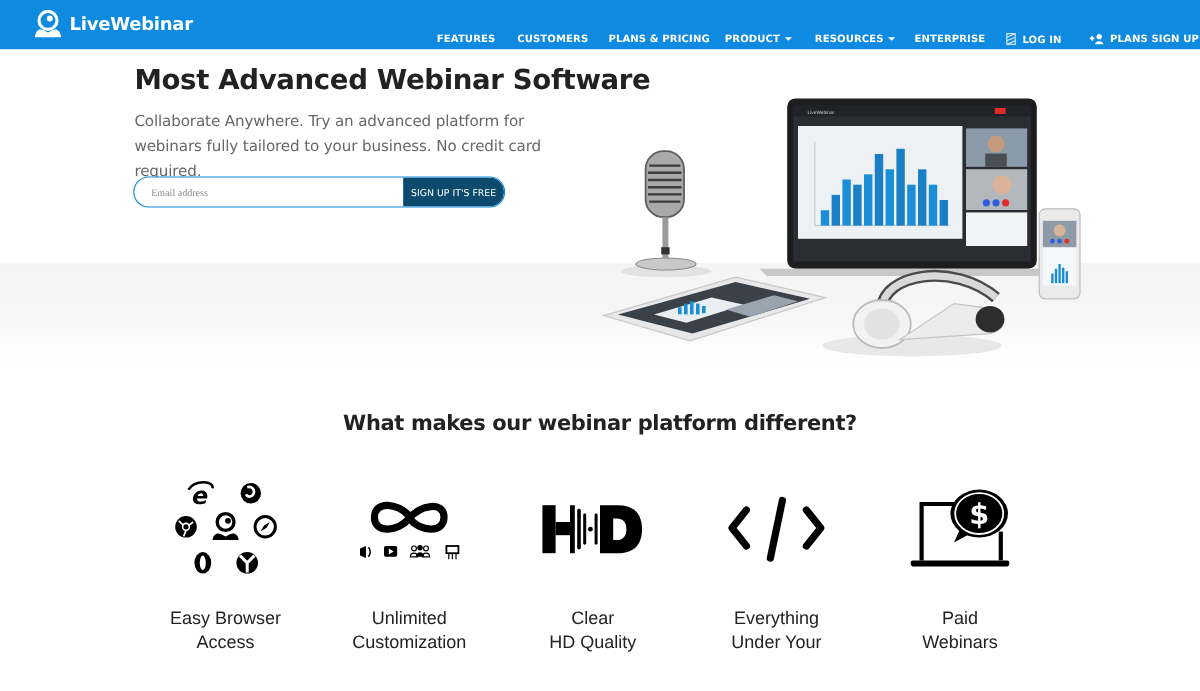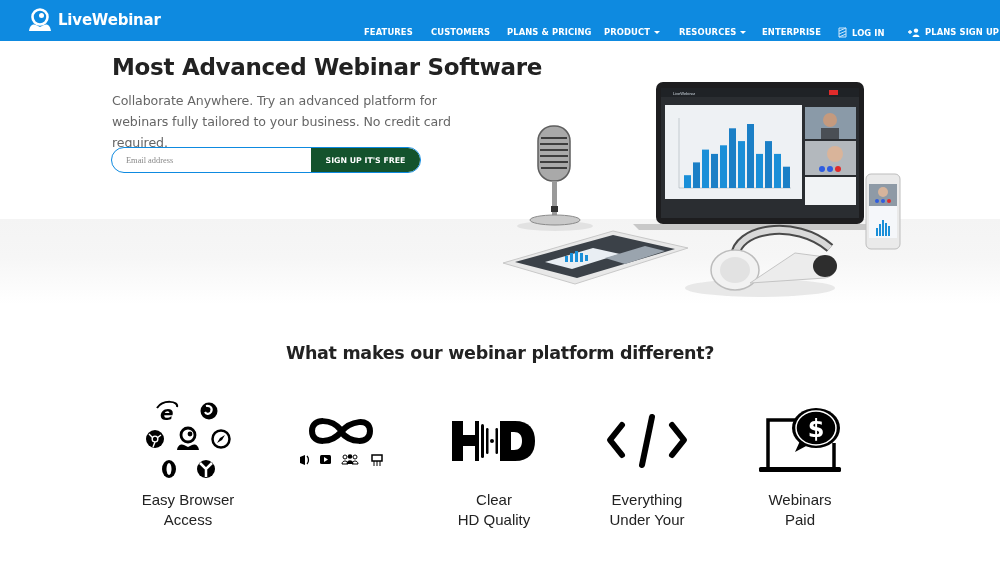--- a/index.html
+++ b/index.html
@@ -15,30 +15,30 @@
   .caret { display: inline-block; width: 0; height: 0; border-left: 3px solid transparent; border-right: 3px solid transparent; border-top: 3px solid #fff; margin-left: 4px; }
   .nav-icon { display: inline-block; margin-right: 5px; }
 
   
   .hero-band { position: absolute; left: 0; top: 219px; width: 1000px; height: 85px; background: linear-gradient(#f4f4f4 0%, #f6f6f6 45%, #ffffff 100%); }
   .hero-title { position: absolute; left: 112px; top: 54px; font-size: 23px; font-weight: bold; color: #222; font-family: "DejaVu Sans", sans-serif; letter-spacing: -0.3px; }
   .hero-sub { position: absolute; left: 112px; top: 90px; width: 380px; font-size: 12.6px; line-height: 21px; color: #666; font-family: "DejaVu Sans", sans-serif; letter-spacing: -0.1px; }
   .signup { position: absolute; left: 111px; top: 147px; width: 310px; height: 26px; border: 1px solid #0e8ae0; border-radius: 13px; overflow: hidden; display: flex; background: #fff; }
   .signup input { flex: 1; border: none; outline: none; padding-left: 14px; font-size: 8.4px; color: #777; font-family: Liberation Serif, serif; background: transparent; }
   .signup input::placeholder { color: #888; }
-  .signup button { width: 109px; border: none; background: #14532d; color: #fff; font-weight: bold; font-size: 7.8px; font-family: "DejaVu Sans", sans-serif; border-radius: 0 13px 13px 0; cursor: pointer; }
+  .signup button { width: 84px; border: none; background: #0c4a6e; color: #fff; font-weight: normal; font-size: 7.8px; font-family: "DejaVu Sans", sans-serif; border-radius: 0 13px 13px 0; cursor: pointer; }
 
   
   .devices { position: absolute; left: 495px; top: 78px; width: 415px; height: 225px; }
 
   
   .features-title { position: absolute; left: 0; width: 1000px; top: 343px; text-align: center; font-size: 17.5px; font-weight: bold; color: #222; font-family: "DejaVu Sans", sans-serif; letter-spacing: -0.3px; }
   .feature { position: absolute; top: 395px; width: 150px; text-align: center; }
   .feature-icon { height: 95px; position: relative; }
-  .feature-label { margin-top: 0; font-size: 15px; line-height: 20px; color: #222; font-family: "Liberation Sans", sans-serif; }
+  .feature-label { margin-top: 16px; font-size: 15px; line-height: 20px; color: #222; font-family: "Liberation Sans", sans-serif; }
 </style>
 </head>
 <body>
 
 <div class="nav">
   <div class="logo">
     <svg class="logo-mark" viewBox="0 0 26 24" width="26" height="24">
       <circle cx="13" cy="9" r="7.5" fill="none" stroke="#fff" stroke-width="2.6"></circle>
       <circle cx="14.5" cy="7.5" r="2.5" fill="#fff"></circle>
       <path d="M2 23 C3 16 7 16 9 17 L13 19 L17 17 C19 16 23 16 24 23 Z" fill="#fff"></path>
@@ -249,20 +249,24 @@
         <path d="M76 69 C76 65 82 65 82 69 Z" fill="none" stroke="#000" stroke-width="1"></path>
         <path d="M80.5 69 C80.5 64 87.5 64 87.5 69 Z" fill="#000"></path>
         <path d="M86 69 C86 65 92 65 92 69 Z" fill="none" stroke="#000" stroke-width="1"></path>
       </g>
       <g>
         <rect x="106" y="60" width="10" height="6" fill="none" stroke="#000" stroke-width="1.5"></rect>
         <path d="M108 66 L108 71 M111 66 L111 71 M114 66 L114 71" stroke="#000" stroke-width="1"></path>
       </g>
     </svg>
   </div>
+  <div class="feature-label">
+    <div>Unlimited</div>
+    <div>Customization</div>
+  </div>
 </div>
 
 <div class="feature" style="left:419px">
   <div class="feature-icon">
     <svg width="150" height="95" viewBox="0 0 150 95">
       <rect x="33" y="26" width="11" height="40" fill="#000"></rect>
       <rect x="44" y="40" width="12" height="11" fill="#000"></rect>
       <rect x="56" y="26" width="4" height="40" fill="#000"></rect>
       <rect x="62" y="29" width="3" height="34" rx="1.5" fill="#000"></rect>
       <rect x="67" y="33" width="2.5" height="26" rx="1.2" fill="#000"></rect>
@@ -298,16 +302,16 @@
       <path d="M72 25 L43 25 L43 72" fill="none" stroke="#000" stroke-width="3.5"></path>
       <path d="M109 48 L109 72" fill="none" stroke="#000" stroke-width="3.5"></path>
       <rect x="34" y="72" width="82" height="5" rx="1.5" fill="#000"></rect>
       <ellipse cx="91" cy="33" rx="24" ry="20" fill="#000"></ellipse>
       <path d="M75 46 L70 57 L83 50 Z" fill="#000"></path>
       <ellipse cx="91" cy="33" rx="20" ry="17" fill="none" stroke="#fff" stroke-width="1.5"></ellipse>
       <text x="91" y="42" text-anchor="middle" font-size="24" font-weight="bold" font-family="DejaVu Sans, sans-serif" fill="#fff">$</text>
     </svg>
   </div>
   <div class="feature-label">
+    <div>Paid</div>
     <div>Webinars</div>
-    <div>Paid</div>
   </div>
 </div>
 
 </body></html>

